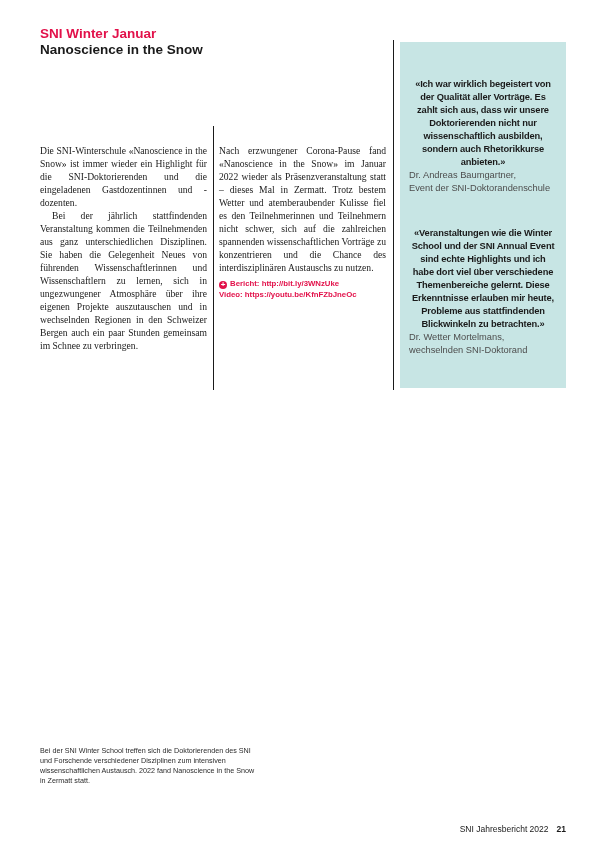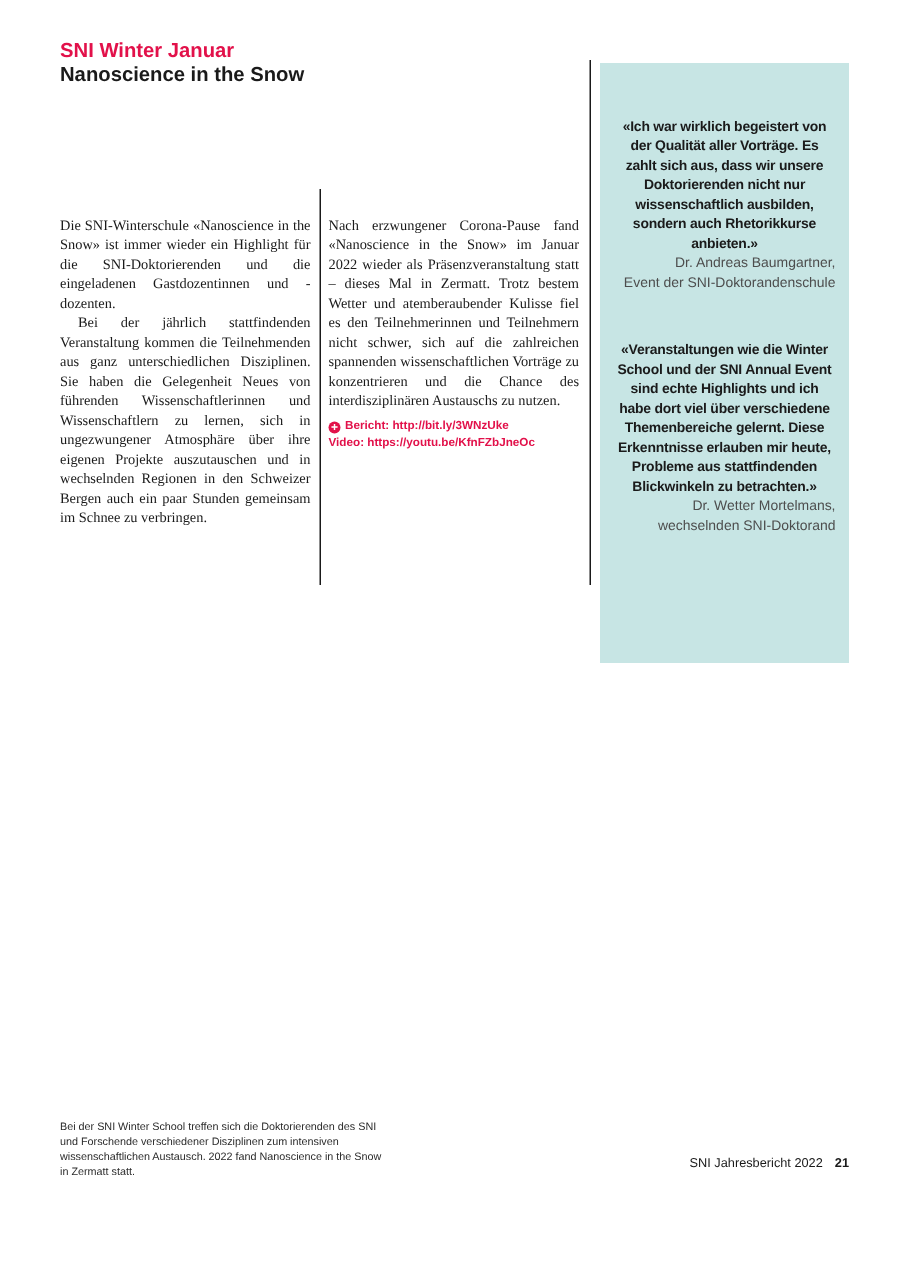--- a/index.html
+++ b/index.html
@@ -55,48 +55,48 @@
     display: inline-block; width: 8px; height: 8px;
     background: #e2114a; border-radius: 50%;
     color: #ffffff; font-size: 8px; line-height: 8px;
     text-align: center; vertical-align: -1px; margin-right: 3px;
     font-weight: 700;
   }
 
   
   .sidebar {
     position: absolute; left: 400px; top: 42px;
-    width: 166px; height: 400px;
+    width: 166px; height: 346px;
     background: #c7e5e4;
     box-sizing: border-box;
     padding: 36px 9px 0 9px;
   }
   .quote { margin: 0 0 32px 0; }
   .quote-text {
     font-family: "Liberation Sans", sans-serif;
     font-weight: 700; font-size: 9.3px; line-height: 13px;
     letter-spacing: -0.15px;
     color: #1a1a1a; text-align: center; margin: 0;
   }
   .quote-author, .quote-role {
     font-family: "Liberation Sans", sans-serif;
     font-weight: 400; font-size: 9.3px; line-height: 13px;
-    color: #4d4d4d; text-align: right; margin: 0;
+    color: #4d4d4d; text-align: left; margin: 0;
   }
 
   
   .caption {
     position: absolute; left: 40px; top: 746px; width: 218px;
     font-family: "Liberation Sans", sans-serif;
     font-size: 7.2px; line-height: 10px; color: #2b2b2b;
   }
 
   
   .footer {
-    position: absolute; right: 34px; top: 770px;
+    position: absolute; right: 34px; top: 824px;
     font-family: "Liberation Sans", sans-serif;
     font-size: 8.5px; color: #1a1a1a; text-align: right;
   }
   .footer .page-number { font-weight: 700; margin-left: 8px; }
 </style>
 </head>
 <body>
 
 <div class="page">
 

